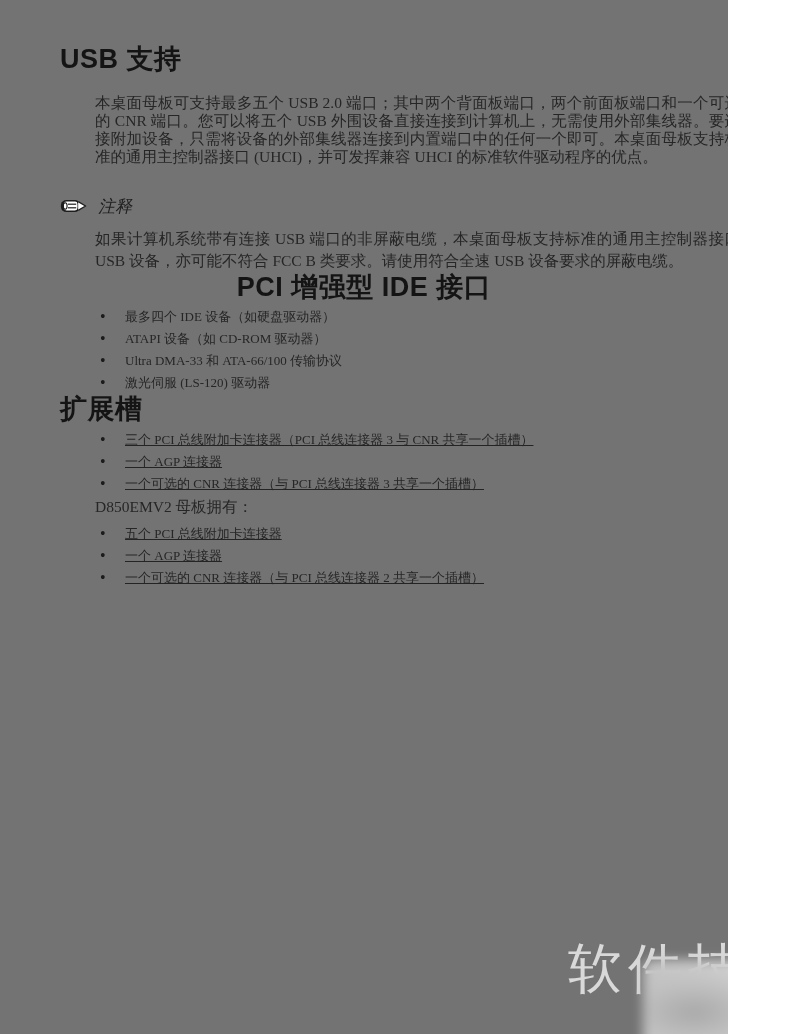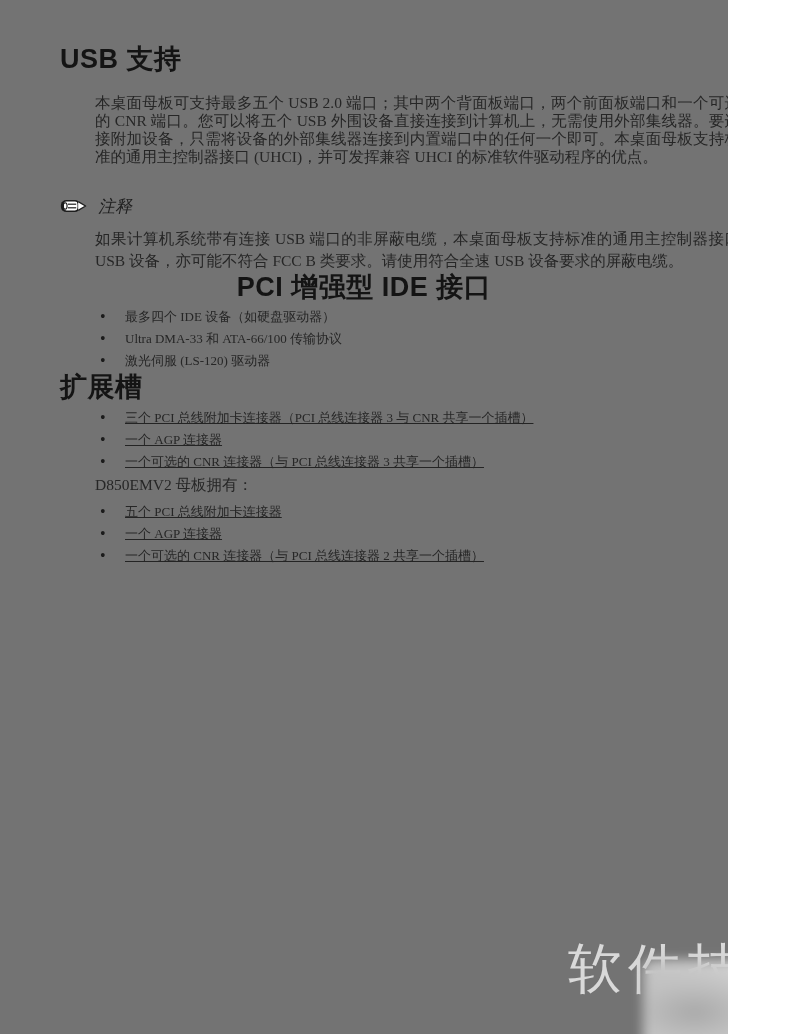--- a/index.html
+++ b/index.html
@@ -133,20 +133,21 @@
         </span>
         <span class="note-label">注释</span>
       </div>
       <p class="para note-body">如果计算机系统带有连接 USB 端口的非屏蔽电缆，本桌面母板支持标准的通用主控制器接口 USB 设备，亦可能不符合 FCC B 类要求。请使用符合全速 USB 设备要求的屏蔽电缆。</p>
     </section>
 
     <section>
       <h1 class="sec-heading h-pci">PCI 增强型 IDE 接口</h1>
       <ul class="bullets">
         <li>最多四个 IDE 设备（如硬盘驱动器）</li>
+        <li>ATAPI 设备（如 CD-ROM 驱动器）</li>
         <li>Ultra DMA-33 和 ATA-66/100 传输协议</li>
         <li>激光伺服 (LS-120) 驱动器</li>
       </ul>
     </section>
 
     <section>
       <h1 class="sec-heading h-slots">扩展槽</h1>
 
       <ul class="bullets slot-bullets">
         <li>三个 PCI 总线附加卡连接器（PCI 总线连接器 3 与 CNR 共享一个插槽）</li>

